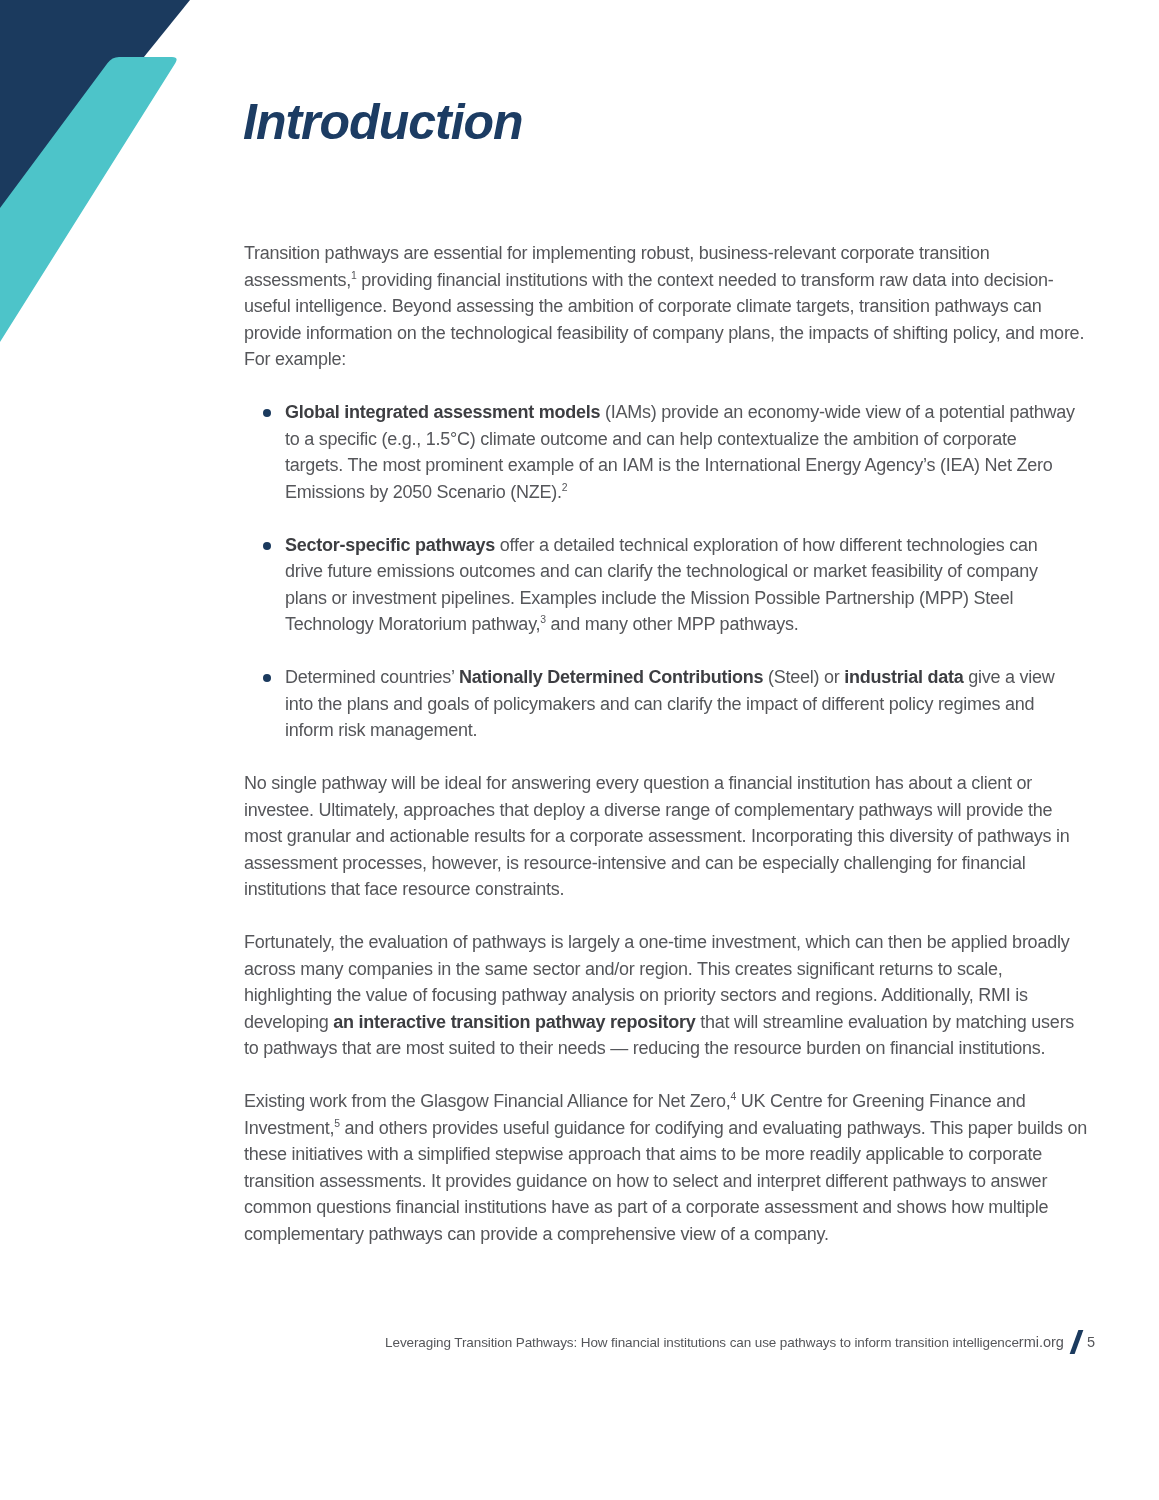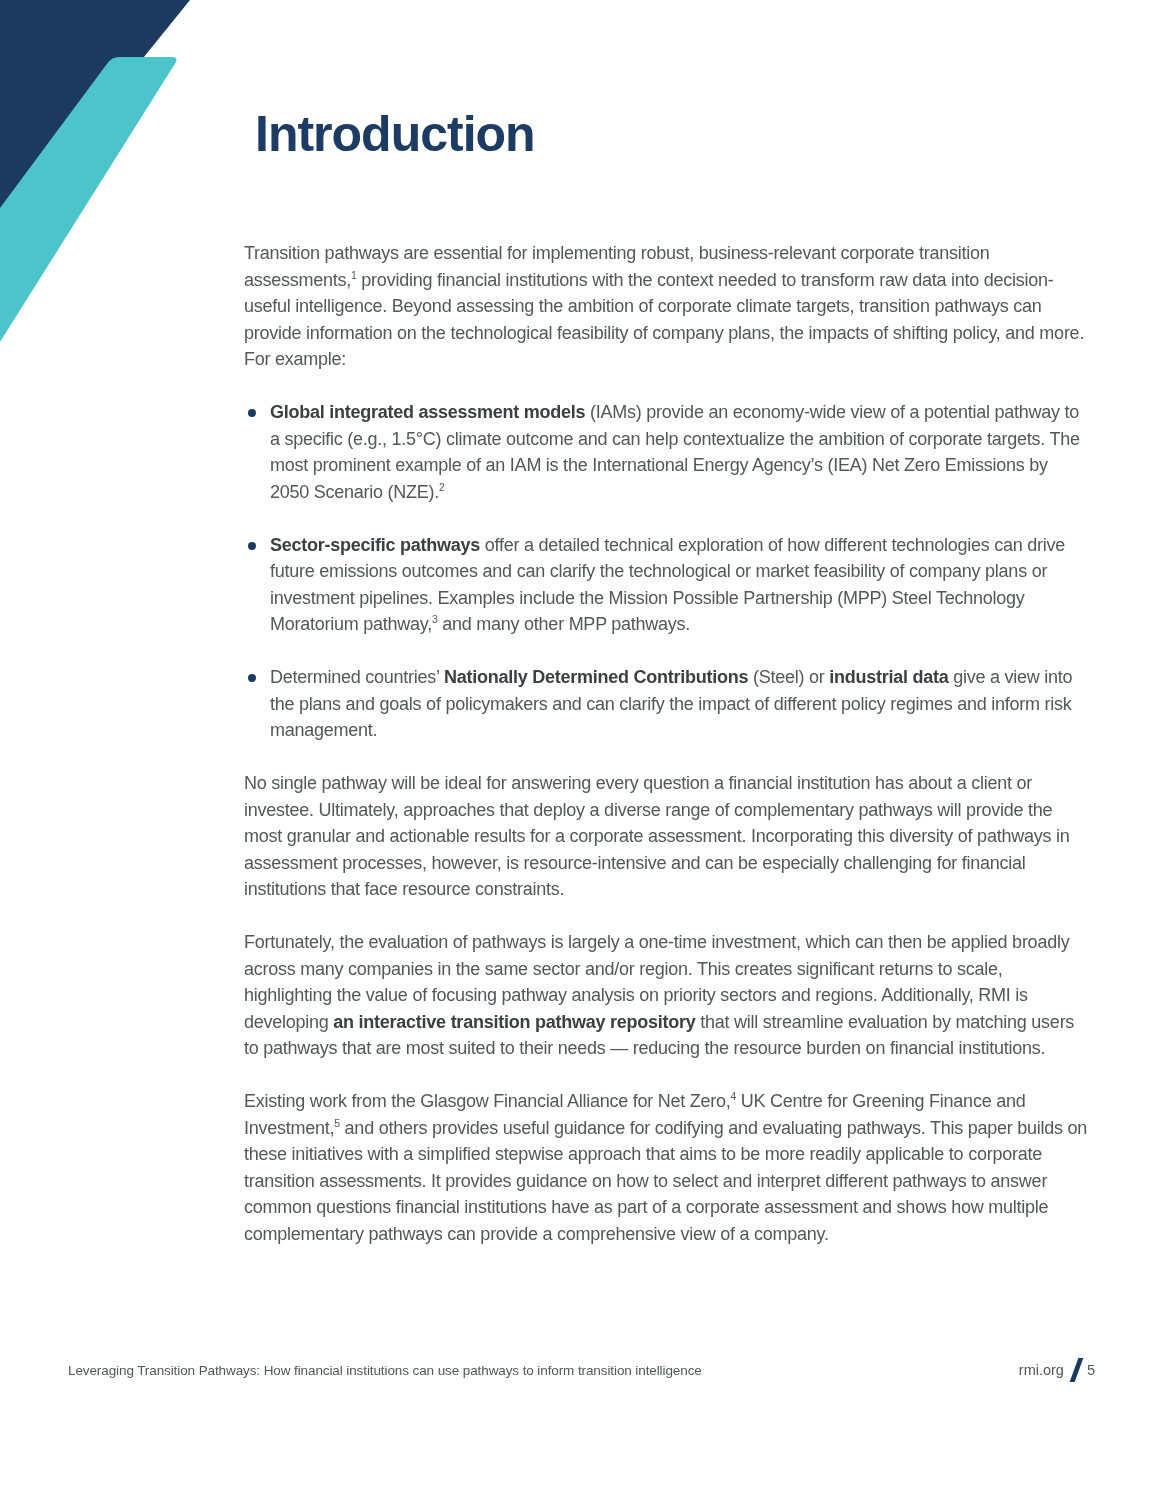--- a/index.html
+++ b/index.html
@@ -20,27 +20,28 @@
     top: 0;
     left: 0;
     width: 220px;
     height: 360px;
     display: block;
   }
   .page-title {
     position: absolute;
     left: 243px;
     top: 96px;
-    margin: 12px;
+    margin: 0;
     font-size: 50px;
     line-height: 52px;
     font-weight: 700;
     letter-spacing: -1px;
     color: var(--title, #1c3c63);
     font-family: "Liberation Sans", sans-serif;
+    font-style: italic;
   }
   .body-content {
     position: absolute;
     left: 244px;
     top: 240px;
     width: 848px;
     font-size: 18px;
     letter-spacing: -0.25px;
     line-height: 26.5px;
     color: var(--text, #55565a);
@@ -51,21 +52,21 @@
   .body-content strong {
     font-weight: 700;
     color: var(--text_bold, #3d3e42);
   }
   .body-content sup {
     font-size: 0.58em;
     line-height: 0;
     vertical-align: super;
   }
   .bullet-list {
-    margin: 1px;
+    margin: 16px;
   }
   .bullet-item {
     display: flex;
     align-items: flex-start;
     margin: 0 0 26.5px 0;
   }
   .bullet-dot {
     flex: none;
     width: 8px;
     height: 8px;
@@ -73,23 +74,23 @@
     background: var(--navy, #1b3a5e);
     margin: 10px 0 0 3px;
   }
   .bullet-text {
     margin: 0 0 0 14px;
   }
   .page-footer {
     position: absolute;
     left: 68px;
     right: 64px;
-    top: 1358px;
+    top: 1330px;
     display: flex;
-    justify-content: space-between;
+    justify-content: flex-end;
     align-items: center;
     color: var(--footer, #55565a);
   }
   .footer-title {
     font-size: 13.5px;
     letter-spacing: -0.1px;
   }
   .footer-right {
     display: flex;
     align-items: center;

